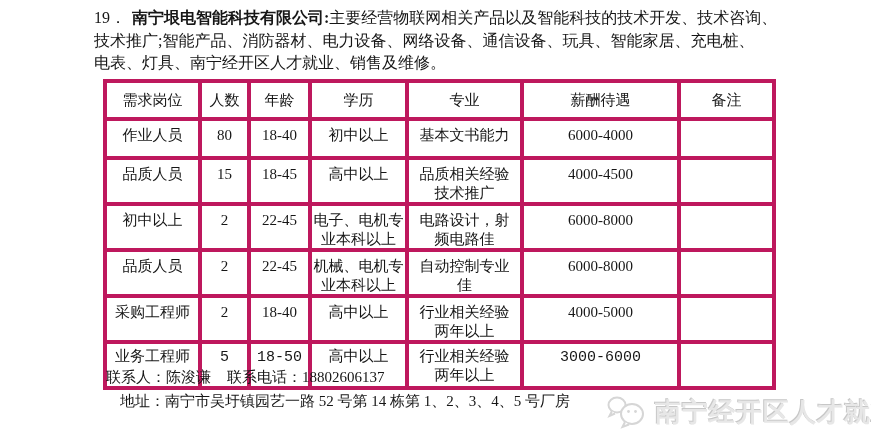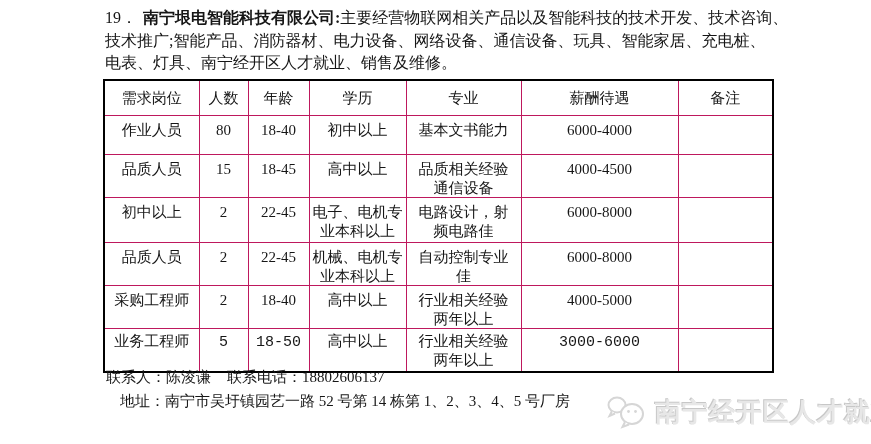--- a/index.html
+++ b/index.html
@@ -11,38 +11,38 @@
     position: relative;
     overflow: hidden;
     font-family: "Liberation Serif", "DejaVu Serif", serif;
     color: #161616;
   }
   .page { position: absolute; inset: 0; }
 
   
   .intro {
     position: absolute;
-    left: 105px; top: 7px;
+    left: 94px; top: 7px;
     font-size: 16px;
     line-height: 22.5px;
     white-space: nowrap;
   }
   .intro .num { margin-right: 6px; }
   .intro .co  { font-weight: bold; }
 
   
   table.jobs {
     position: absolute;
     left: 103px; top: 79px;
     border-collapse: collapse;
     table-layout: fixed;
     border: 2px solid #000;
   }
   .jobs th, .jobs td {
-    border: 1px solid #be185d;
+    border: 4px solid #be185d;
     text-align: center;
     font-weight: normal;
     font-size: 15px;
     padding: 0;
     overflow: hidden;
   }
   .jobs th {
     vertical-align: middle;
     height: 34px;
   }
@@ -132,21 +132,21 @@
         <td>基本文书能力</td>
         <td>6000-4000</td>
         <td></td>
       </tr>
       <tr class="r1">
         <td>品质人员</td>
         <td>15</td>
         <td>18-45</td>
         <td>高中以上</td>
         <td>品质相关经验
-通信设备</td>
+技术推广</td>
         <td>4000-4500</td>
         <td></td>
       </tr>
       <tr class="r2">
         <td>初中以上</td>
         <td>2</td>
         <td>22-45</td>
         <td>电子、电机专
 业本科以上</td>
         <td>电路设计，射

